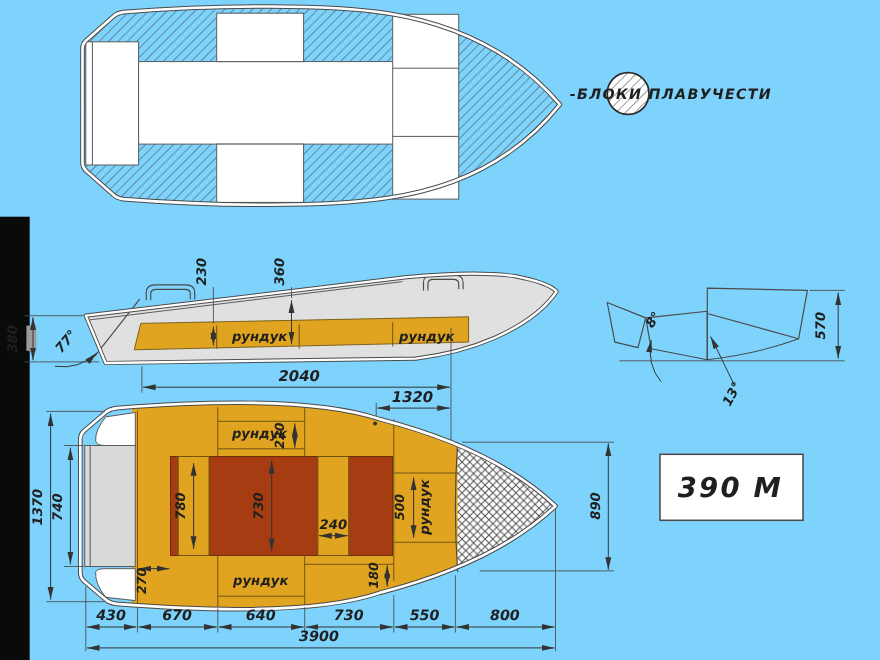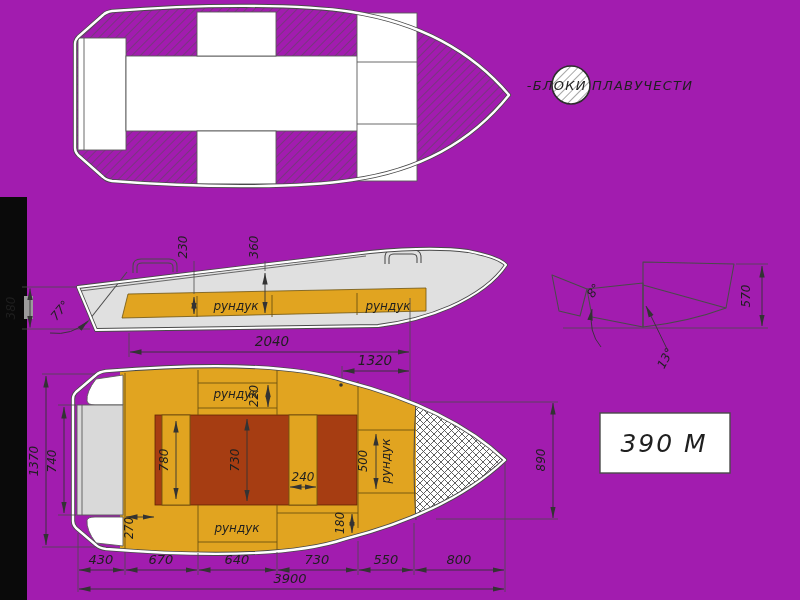--- a/index.html
+++ b/index.html
@@ -1,17 +1,17 @@
 <!DOCTYPE html>
 <html><head>
 <meta charset="utf-8">
 <style>
   html,body{margin:0;padding:0;background:#fff;}
-  #stage{position:relative;width:800px;height:600px;background:#a21caf;overflow:hidden;
-         font-family:"DejaVu Sans",sans-serif;}
+  #stage{position:relative;width:800px;height:600px;background:#7dd3fc;overflow:hidden;
+         font-family:"DejaVu Sans",sans-serif;font-weight:bold;}
   svg{position:absolute;left:0;top:0;}
   .t{font-family:"DejaVu Sans",sans-serif;font-style:italic;fill:#1f1f1f;text-anchor:middle;}
   .s11{font-size:11.5px}.s12{font-size:12px}.s13{font-size:13px}.s14{font-size:13.5px}.s25{font-size:25px;letter-spacing:2px}
   .ol{fill:none;stroke:#4a4a4a;stroke-width:1.05;stroke-linejoin:round;}
   .in{fill:#fff;stroke:#5a5a5a;stroke-width:0.9;}
   .ln{fill:none;stroke:#5a5a5a;stroke-width:0.9;}
   .bk{fill:none;stroke:#6e5410;stroke-width:0.9;}
   .olw{fill:none;stroke:#4a4a4a;stroke-width:4.2;stroke-linejoin:round;}
   .olc{fill:none;stroke:#ffffff;stroke-width:2.4;stroke-linejoin:round;}
   .dim{fill:none;stroke:#333;stroke-width:0.9;}

